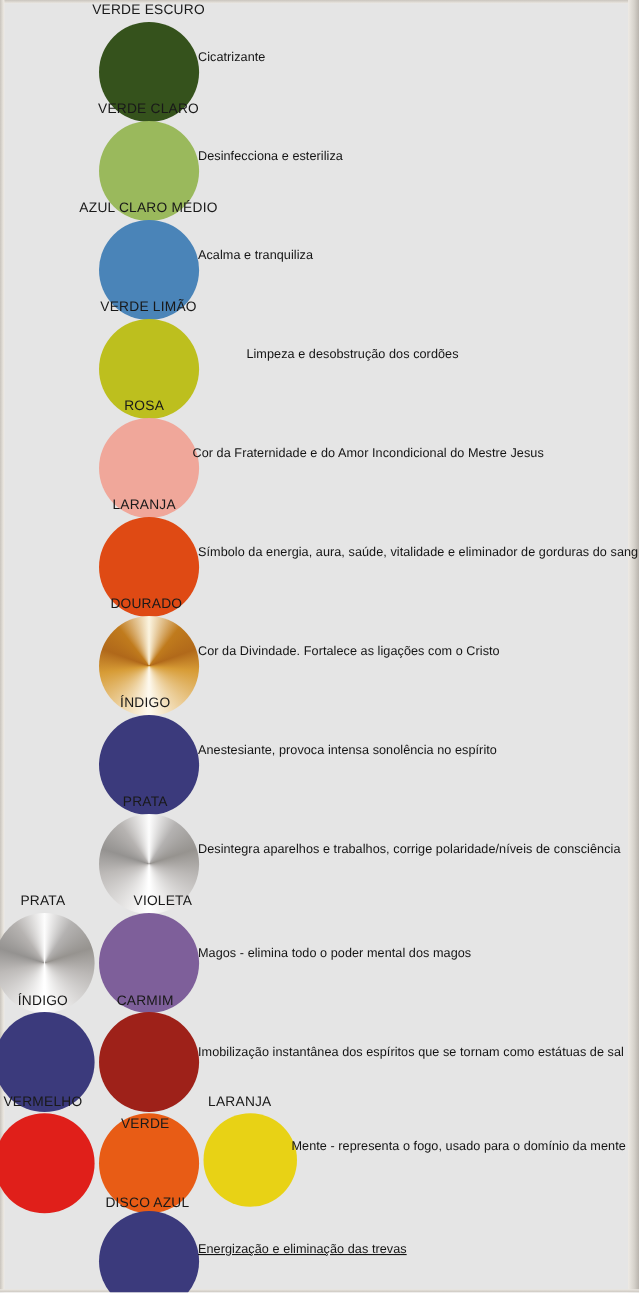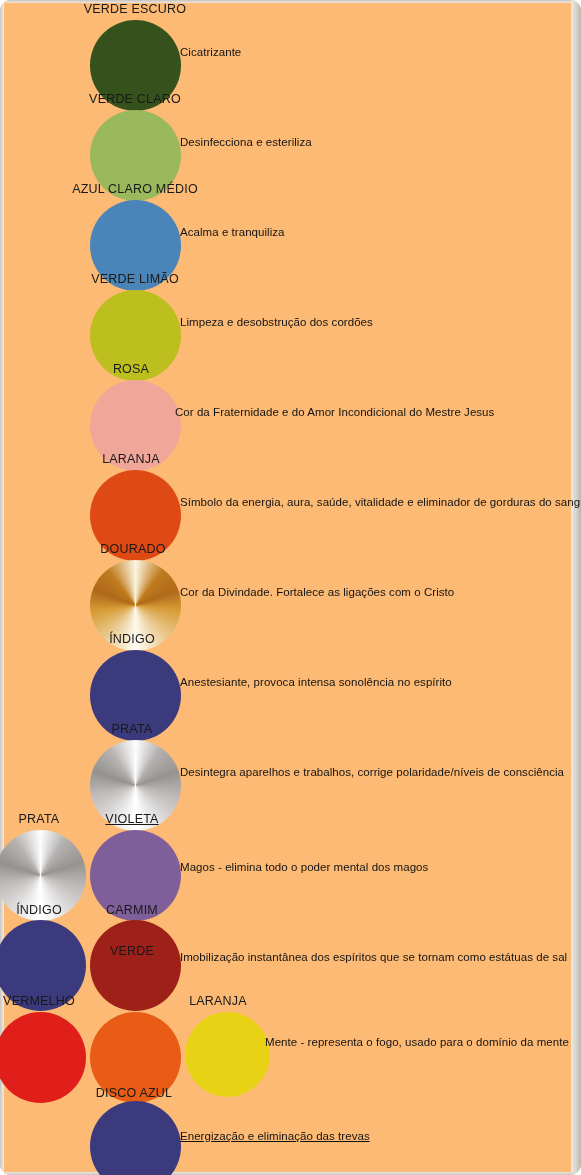--- a/index.html
+++ b/index.html
@@ -6,24 +6,23 @@
   html, body {
     margin: 0;
     padding: 0;
     background: #ffffff;
   }
   #page {
     position: relative;
     width: 581px;
     height: 1175px;
     overflow: hidden;
-    background: #fdba74;
+    background: #e5e5e5;
     font-family: "Liberation Sans", sans-serif;
     box-sizing: border-box;
-    border-radius: 11px;
   }
   
   .edge-left {
     position: absolute;
     left: 0; top: 0;
     width: 4px; height: 100%;
     background: linear-gradient(to right, #c9c4bd 0%, #e2ded7 60%, #efebe5 100%);
   }
   .edge-right {
     position: absolute;
@@ -80,44 +79,44 @@
       <div class="caption" style="left: 135px; top: 2px; transform: translateX(-50%);">VERDE ESCURO</div>
       <div class="desc" style="left: 180px; top: 46px;">Cicatrizante</div>
       <div class="swatch" style="left: 90px; top: 110px; width: 91px; height: 91px; background: rgb(154, 185, 92);"></div>
       <div class="caption" style="left: 135px; top: 92px; transform: translateX(-50%);">VERDE CLARO</div>
       <div class="desc" style="left: 180px; top: 136px;">Desinfecciona e esteriliza</div>
       <div class="swatch" style="left: 90px; top: 200px; width: 91px; height: 91px; background: rgb(74, 132, 184);"></div>
       <div class="caption" style="left: 135px; top: 182px; transform: translateX(-50%);">AZUL CLARO MÉDIO</div>
       <div class="desc" style="left: 180px; top: 226px;">Acalma e tranquiliza</div>
       <div class="swatch" style="left: 90px; top: 290px; width: 91px; height: 91px; background: rgb(189, 191, 30);"></div>
       <div class="caption" style="left: 135px; top: 272px; transform: translateX(-50%);">VERDE LIMÃO</div>
-      <div class="desc" style="left: 180px; top: 316px;">Limpeza e desobstrução dos cordões</div>
+      <div class="desc" style="left: 180px; top: 316px; padding-left: 44px;">Limpeza e desobstrução dos cordões</div>
       <div class="swatch" style="left: 90px; top: 380px; width: 91px; height: 91px; background: rgb(240, 167, 154);"></div>
       <div class="caption" style="left: 131px; top: 362px; transform: translateX(-50%);">ROSA</div>
       <div class="desc" style="left: 175px; top: 406px;">Cor da Fraternidade e do Amor Incondicional do Mestre Jesus</div>
       <div class="swatch" style="left: 90px; top: 470px; width: 91px; height: 91px; background: rgb(223, 74, 20);"></div>
       <div class="caption" style="left: 131px; top: 452px; transform: translateX(-50%);">LARANJA</div>
       <div class="desc" style="left: 180px; top: 496px;">Símbolo da energia, aura, saúde, vitalidade e eliminador de gorduras do sangue</div>
       <div class="swatch" style="left: 90px; top: 560px; width: 91px; height: 91px; background: conic-gradient(rgb(251, 244, 224) 0deg, rgb(192, 123, 29) 38deg, rgb(177, 105, 26) 70deg, rgb(215, 156, 54) 96deg, rgb(253, 248, 236) 178deg, rgb(253, 248, 236) 182deg, rgb(215, 156, 54) 262deg, rgb(176, 104, 26) 290deg, rgb(192, 123, 29) 322deg, rgb(251, 244, 224) 360deg);"></div>
       <div class="caption" style="left: 133px; top: 542px; transform: translateX(-50%);">DOURADO</div>
       <div class="desc" style="left: 180px; top: 586px;">Cor da Divindade. Fortalece as ligações com o Cristo</div>
       <div class="swatch" style="left: 90px; top: 650px; width: 91px; height: 91px; background: rgb(59, 58, 124);"></div>
       <div class="caption" style="left: 132px; top: 632px; transform: translateX(-50%);">ÍNDIGO</div>
       <div class="desc" style="left: 180px; top: 676px;">Anestesiante, provoca intensa sonolência no espírito</div>
       <div class="swatch" style="left: 90px; top: 740px; width: 91px; height: 91px; background: conic-gradient(rgb(253, 253, 253) 0deg, rgb(180, 178, 177) 34deg, rgb(150, 147, 143) 72deg, rgb(187, 184, 182) 104deg, rgb(255, 255, 255) 178deg, rgb(255, 255, 255) 182deg, rgb(189, 186, 184) 258deg, rgb(148, 146, 144) 288deg, rgb(182, 179, 177) 324deg, rgb(253, 253, 253) 360deg);"></div>
       <div class="caption" style="left: 132px; top: 722px; transform: translateX(-50%);">PRATA</div>
       <div class="desc" style="left: 180px; top: 766px; text-align: right;">Desintegra aparelhos e trabalhos, corrige polaridade/níveis de consciência</div>
       <div class="swatch" style="left: 90px; top: 830px; width: 91px; height: 91px; background: rgb(126, 95, 154);"></div>
-      <div class="caption" style="left: 132px; top: 812px; transform: translateX(-50%); text-decoration: underline;">VIOLETA</div>
+      <div class="caption" style="left: 148px; top: 812px; transform: translateX(-50%);">VIOLETA</div>
       <div class="desc" style="left: 180px; top: 861px;">Magos - elimina todo o poder mental dos magos</div>
       <div class="swatch" style="left: 90px; top: 920px; width: 91px; height: 91px; background: rgb(158, 33, 25);"></div>
       <div class="caption" style="left: 132px; top: 903px; transform: translateX(-50%);">CARMIM</div>
       <div class="desc" style="left: 180px; top: 951px;">Imobilização instantânea dos espíritos que se tornam como estátuas de sal</div>
       <div class="swatch" style="left: 90px; top: 1012px; width: 91px; height: 91px; background: rgb(232, 92, 21);"></div>
-      <div class="caption" style="left: 132px; top: 944px; transform: translateX(-50%);">VERDE</div>
+      <div class="caption" style="left: 132px; top: 1014px; transform: translateX(-50%);">VERDE</div>
       <div class="swatch" style="left: 90px; top: 1101px; width: 91px; height: 91px; background: rgb(59, 58, 124);"></div>
       <div class="caption" style="left: 134px; top: 1086px; transform: translateX(-50%);">DISCO AZUL</div>
       <div class="desc" style="left: 180px; top: 1130px; text-decoration: underline;">Energização e eliminação das trevas</div>
       <div class="swatch" style="left: -5px; top: 830px; width: 91px; height: 91px; background: conic-gradient(rgb(253, 253, 253) 0deg, rgb(180, 178, 177) 34deg, rgb(150, 147, 143) 72deg, rgb(187, 184, 182) 104deg, rgb(255, 255, 255) 178deg, rgb(255, 255, 255) 182deg, rgb(189, 186, 184) 258deg, rgb(148, 146, 144) 288deg, rgb(182, 179, 177) 324deg, rgb(253, 253, 253) 360deg);"></div>
       <div class="caption" style="left: 39px; top: 812px; transform: translateX(-50%);">PRATA</div>
       <div class="swatch" style="left: -5px; top: 920px; width: 91px; height: 91px; background: rgb(59, 58, 124);"></div>
       <div class="caption" style="left: 39px; top: 903px; transform: translateX(-50%);">ÍNDIGO</div>
       <div class="swatch" style="left: -5px; top: 1012px; width: 91px; height: 91px; background: rgb(224, 31, 26);"></div>
       <div class="caption" style="left: 39px; top: 994px; transform: translateX(-50%);">VERMELHO</div>
       <div class="swatch" style="left: 185px; top: 1012px; width: 85px; height: 85px; background: rgb(232, 210, 21);"></div>

